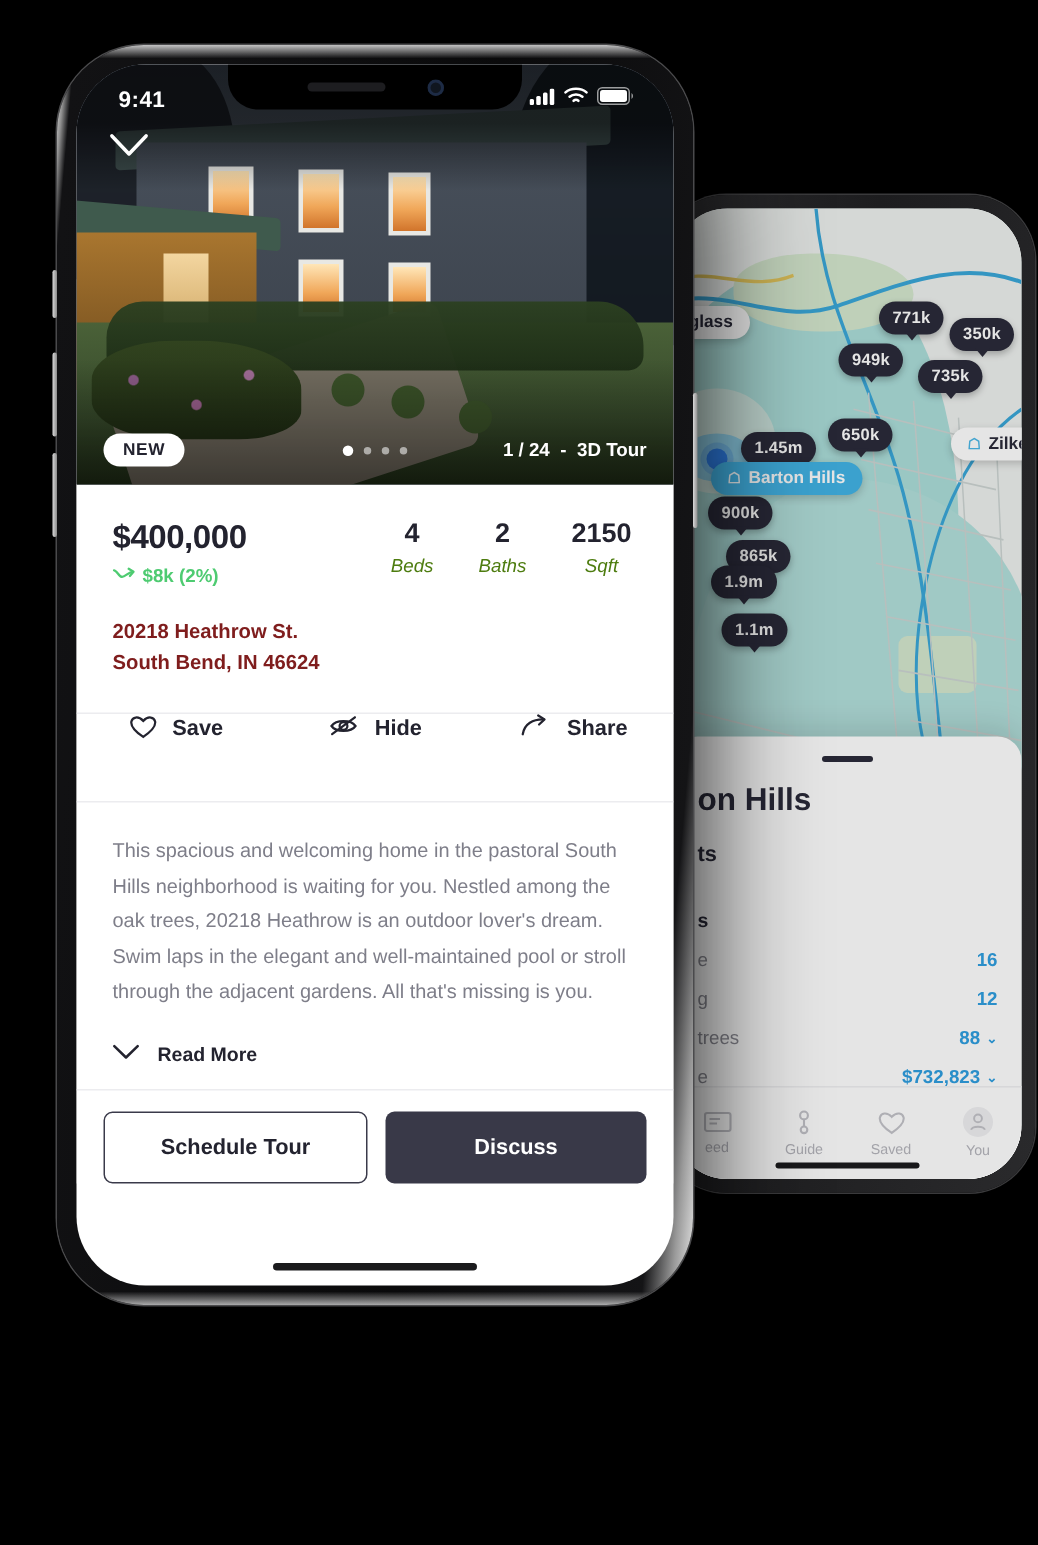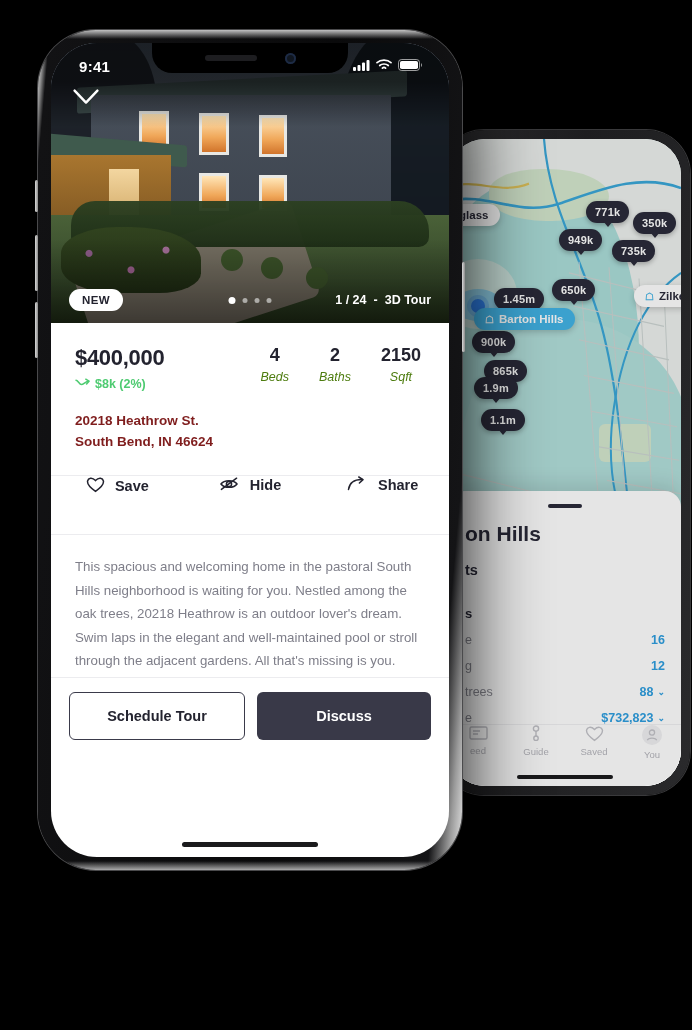--- a/index.html
+++ b/index.html
@@ -97,21 +97,21 @@
   .sheet-sub { font-size: 14.5px; font-weight: bold; color:#2b2b3a; margin-bottom: 28px; }
   .sheet-sub2 { font-size: 13px; font-weight: bold; color:#2b2b3a; margin-bottom: 6px; }
   .stat-row { display:flex; justify-content: space-between; align-items:center; padding: 6px 0; font-size: 12.5px; }
   .stat-label { color:#8d8d96; }
   .stat-val { color:#2f9fe0; font-weight: bold; display:flex; align-items:center; gap:4px; }
   .stat-val .chev { font-size: 9px; color:#2f9fe0; }
 
   .tabbar-b {
     position: absolute; left: 0; right: 0; bottom: 0; height: 62px;
     background: #fff;
-    display: flex; align-items: flex-start; z-index: 25;
+    display: flex; align-items: center; z-index: 25;
     border-top: 1px solid #f0f0f2;
   }
   .tab-b { flex:1; display:flex; flex-direction:column; align-items:center; gap:4px; }
   .tab-b .lbl { font-size: 9.5px; color:#b6b6bd; }
   .tab-b svg { display:block; }
   .home-ind-b { position:absolute; bottom: 7px; left:50%; transform:translateX(-50%); width: 96px; height: 4px; border-radius:3px; background:#1b1b1d; z-index:26;}
 
   
   .back-fade { position:absolute; inset:0; background: rgba(0,0,0,0.10); pointer-events:none; z-index: 40; border-radius:36px;}
 
@@ -530,20 +530,28 @@
               </svg>
             </span>
             <span>Share</span>
           </div>
         </div>
 
         <div class="hr"></div>
 
         <div class="desc">This spacious and welcoming home in the pastoral South Hills neighborhood is waiting for you. Nestled among the oak trees, 20218 Heathrow is an outdoor lover's dream. Swim laps in the elegant and well-maintained pool or stroll through the adjacent gardens. All that's missing is you.</div>
 
+        <div class="readmore">
+          <span>
+            <svg width="18" height="11" viewBox="0 0 18 11" fill="none" stroke="#23232f" stroke-width="1.7" stroke-linecap="round" stroke-linejoin="round">
+              <polyline points="1.2,1.4 9,9 16.8,1.4"></polyline>
+            </svg>
+          </span>
+          <span>Read More</span>
+        </div>
 
 
         <div class="hr"></div>
 
         <div class="cta">
           <div class="btn btn-outline">Schedule Tour</div>
           <div class="btn btn-solid">Discuss</div>
         </div>
       </div>
 

